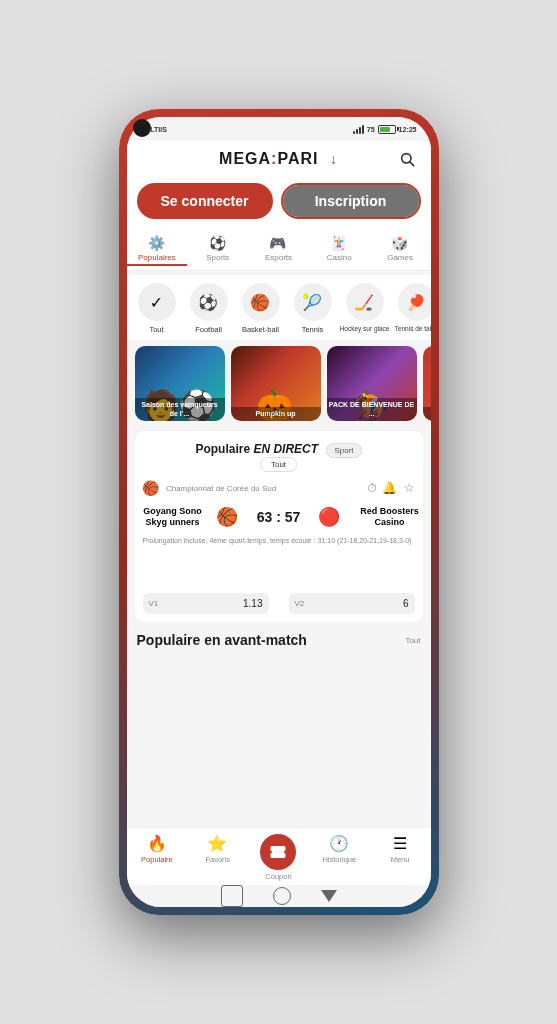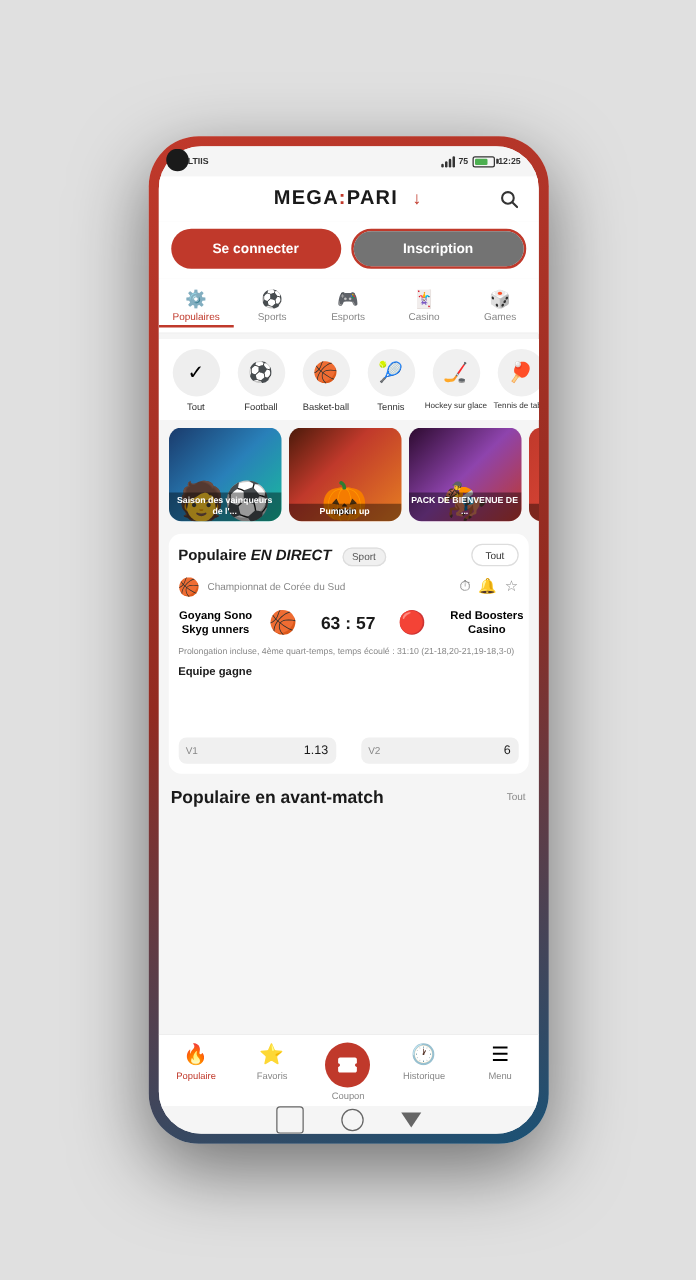--- a/index.html
+++ b/index.html
@@ -112,21 +112,21 @@
       display: flex;
       gap: 8px;
     }
     .btn-login {
       flex: 1;
       background: #c0392b;
       color: #fff;
       border: none;
       border-radius: 20px;
       padding: 8px 0;
-      font-size: 11px;
+      font-size: 14px;
       font-weight: 600;
       cursor: pointer;
     }
 
     
     .main-nav {
       background: #fff;
       display: flex;
       padding: 6px 0 4px;
       border-bottom: 1px solid #eee;
@@ -219,22 +219,24 @@
 
     
     .live-section {
       background: #fff;
       margin: 4px 8px;
       border-radius: 10px;
       padding: 8px;
     }
     .live-header {
       display: flex;
+      align-items: center;
       justify-content: space-between;
       margin-bottom: 8px;
+      flex-direction: column;
     }
     .live-title {
       font-size: 12px;
       font-weight: 800;
       color: #1a1a1a;
     }
     .live-title .en-direct { font-style: italic; }
     .sport-badge {
       background: #f0f0f0;
       border: 1px solid #ddd;
@@ -532,21 +534,20 @@
           <span class="score">63 : 57</span>
           <span class="team-icon">🔴</span>
           <div style="text-align:center; width:55px;">
             <div class="team-name">Red Boosters Casino</div>
           </div>
         </div>
 
         <div class="match-detail">Prolongation incluse, 4ème quart-temps, temps écoulé : 31:10 (21-18,20-21,19-18,3-0)</div>
 
         <div class="betting-section">
-          <div class="bet-label">Equipe gagne</div>
           <div class="bet-row">
             <div class="bet-option">
               <span class="bet-key">V1</span>
               <span class="bet-val">1.13</span>
             </div>
             <div class="bet-option">
               <span class="bet-key">V2</span>
               <span class="bet-val">6</span>
             </div>
           </div>

